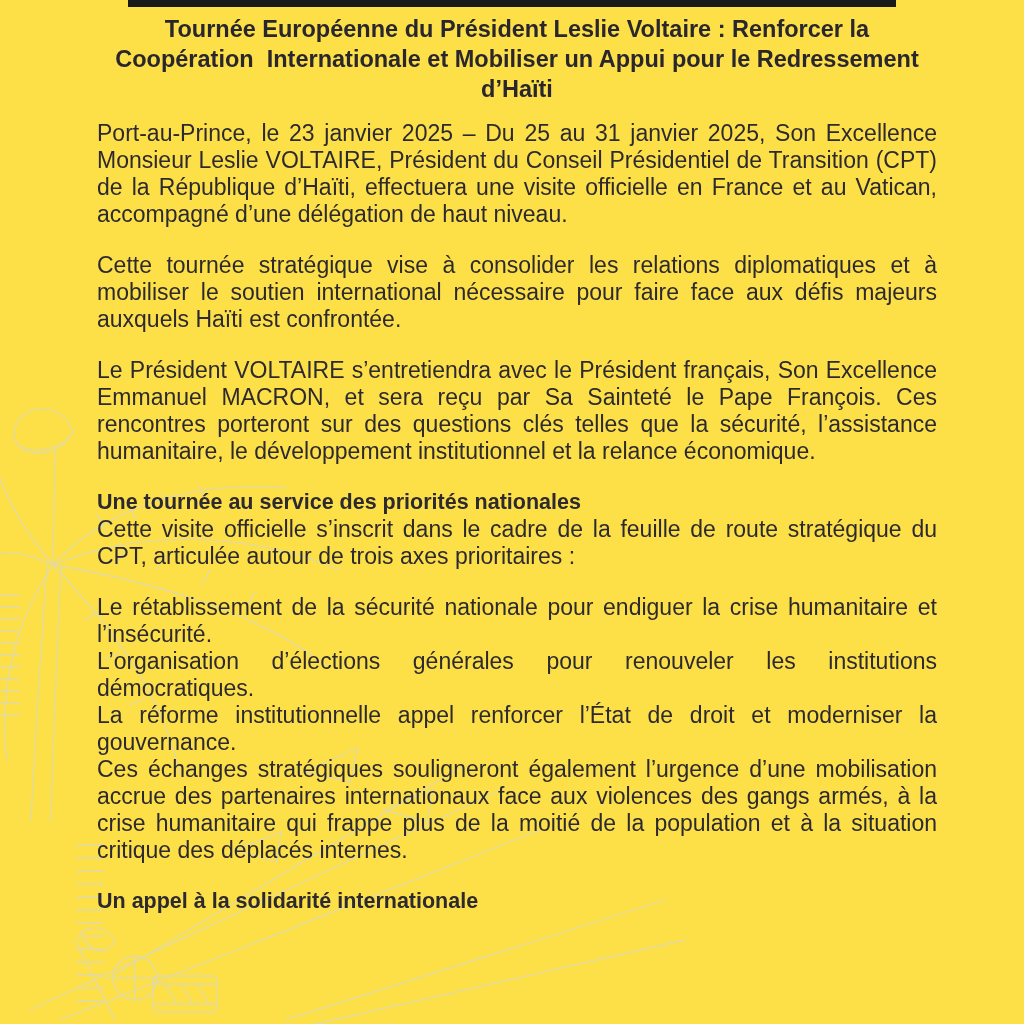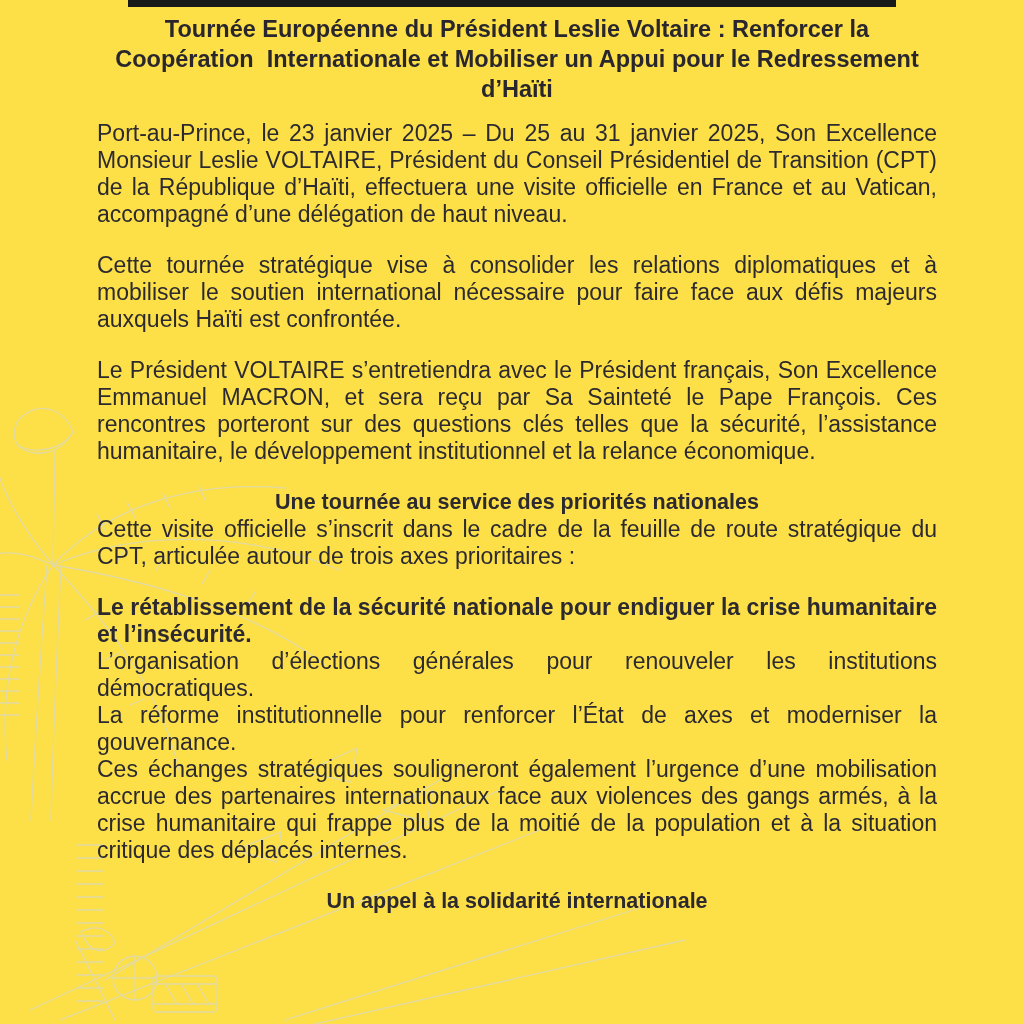--- a/index.html
+++ b/index.html
@@ -41,27 +41,27 @@
   }
   .para{
     margin:24px 0 0 0;
     font-size:23px;
     line-height:27px;
     text-align:justify;
     hyphens:none;
   }
   .para.first{margin-top:16px;}
   .para.tight{margin-top:0;}
-  .para.bold{font-weight:bold;}
+  .para.bold{font-weight:normal;}
   .sec-heading{
     margin:24px 0 0 0;
     font-size:21.5px;
     line-height:27px;
     font-weight:bold;
-    text-align:center;
+    text-align:left;
   }
 </style>
 </head>
 <body>
 
 <div class="page">
 
   <svg class="watermark" viewBox="0 0 720 644" xmlns="http://www.w3.org/2000/svg">
     <g stroke="#ccd5ec" stroke-width="1.3" fill="none" stroke-linecap="round">
 
@@ -120,21 +120,21 @@
     <p class="para">Le Président VOLTAIRE s’entretiendra avec le Président français, Son Excellence Emmanuel MACRON, et sera reçu par Sa Sainteté le Pape François. Ces rencontres porteront sur des questions clés telles que la sécurité, l’assistance humanitaire, le développement institutionnel et la relance économique.</p>
 
     <h2 class="sec-heading">Une tournée au service des priorités nationales</h2>
 
     <p class="para tight">Cette visite officielle s’inscrit dans le cadre de la feuille de route stratégique du CPT, articulée autour de trois axes prioritaires :</p>
 
     <p class="para bold">Le rétablissement de la sécurité nationale pour endiguer la crise humanitaire et l’insécurité.</p>
 
     <p class="para tight">L’organisation d’élections générales pour renouveler les institutions démocratiques.</p>
 
-    <p class="para tight">La réforme institutionnelle pour renforcer l’État de axes et moderniser la gouvernance.</p>
+    <p class="para tight">La réforme institutionnelle appel renforcer l’État de droit et moderniser la gouvernance.</p>
 
     <p class="para tight">Ces échanges stratégiques souligneront également l’urgence d’une mobilisation accrue des partenaires internationaux face aux violences des gangs armés, à la crise humanitaire qui frappe plus de la moitié de la population et à la situation critique des déplacés internes.</p>
 
     <h2 class="sec-heading">Un appel à la solidarité internationale</h2>
 
 
   </div>
 </div>
 
 </body></html>

